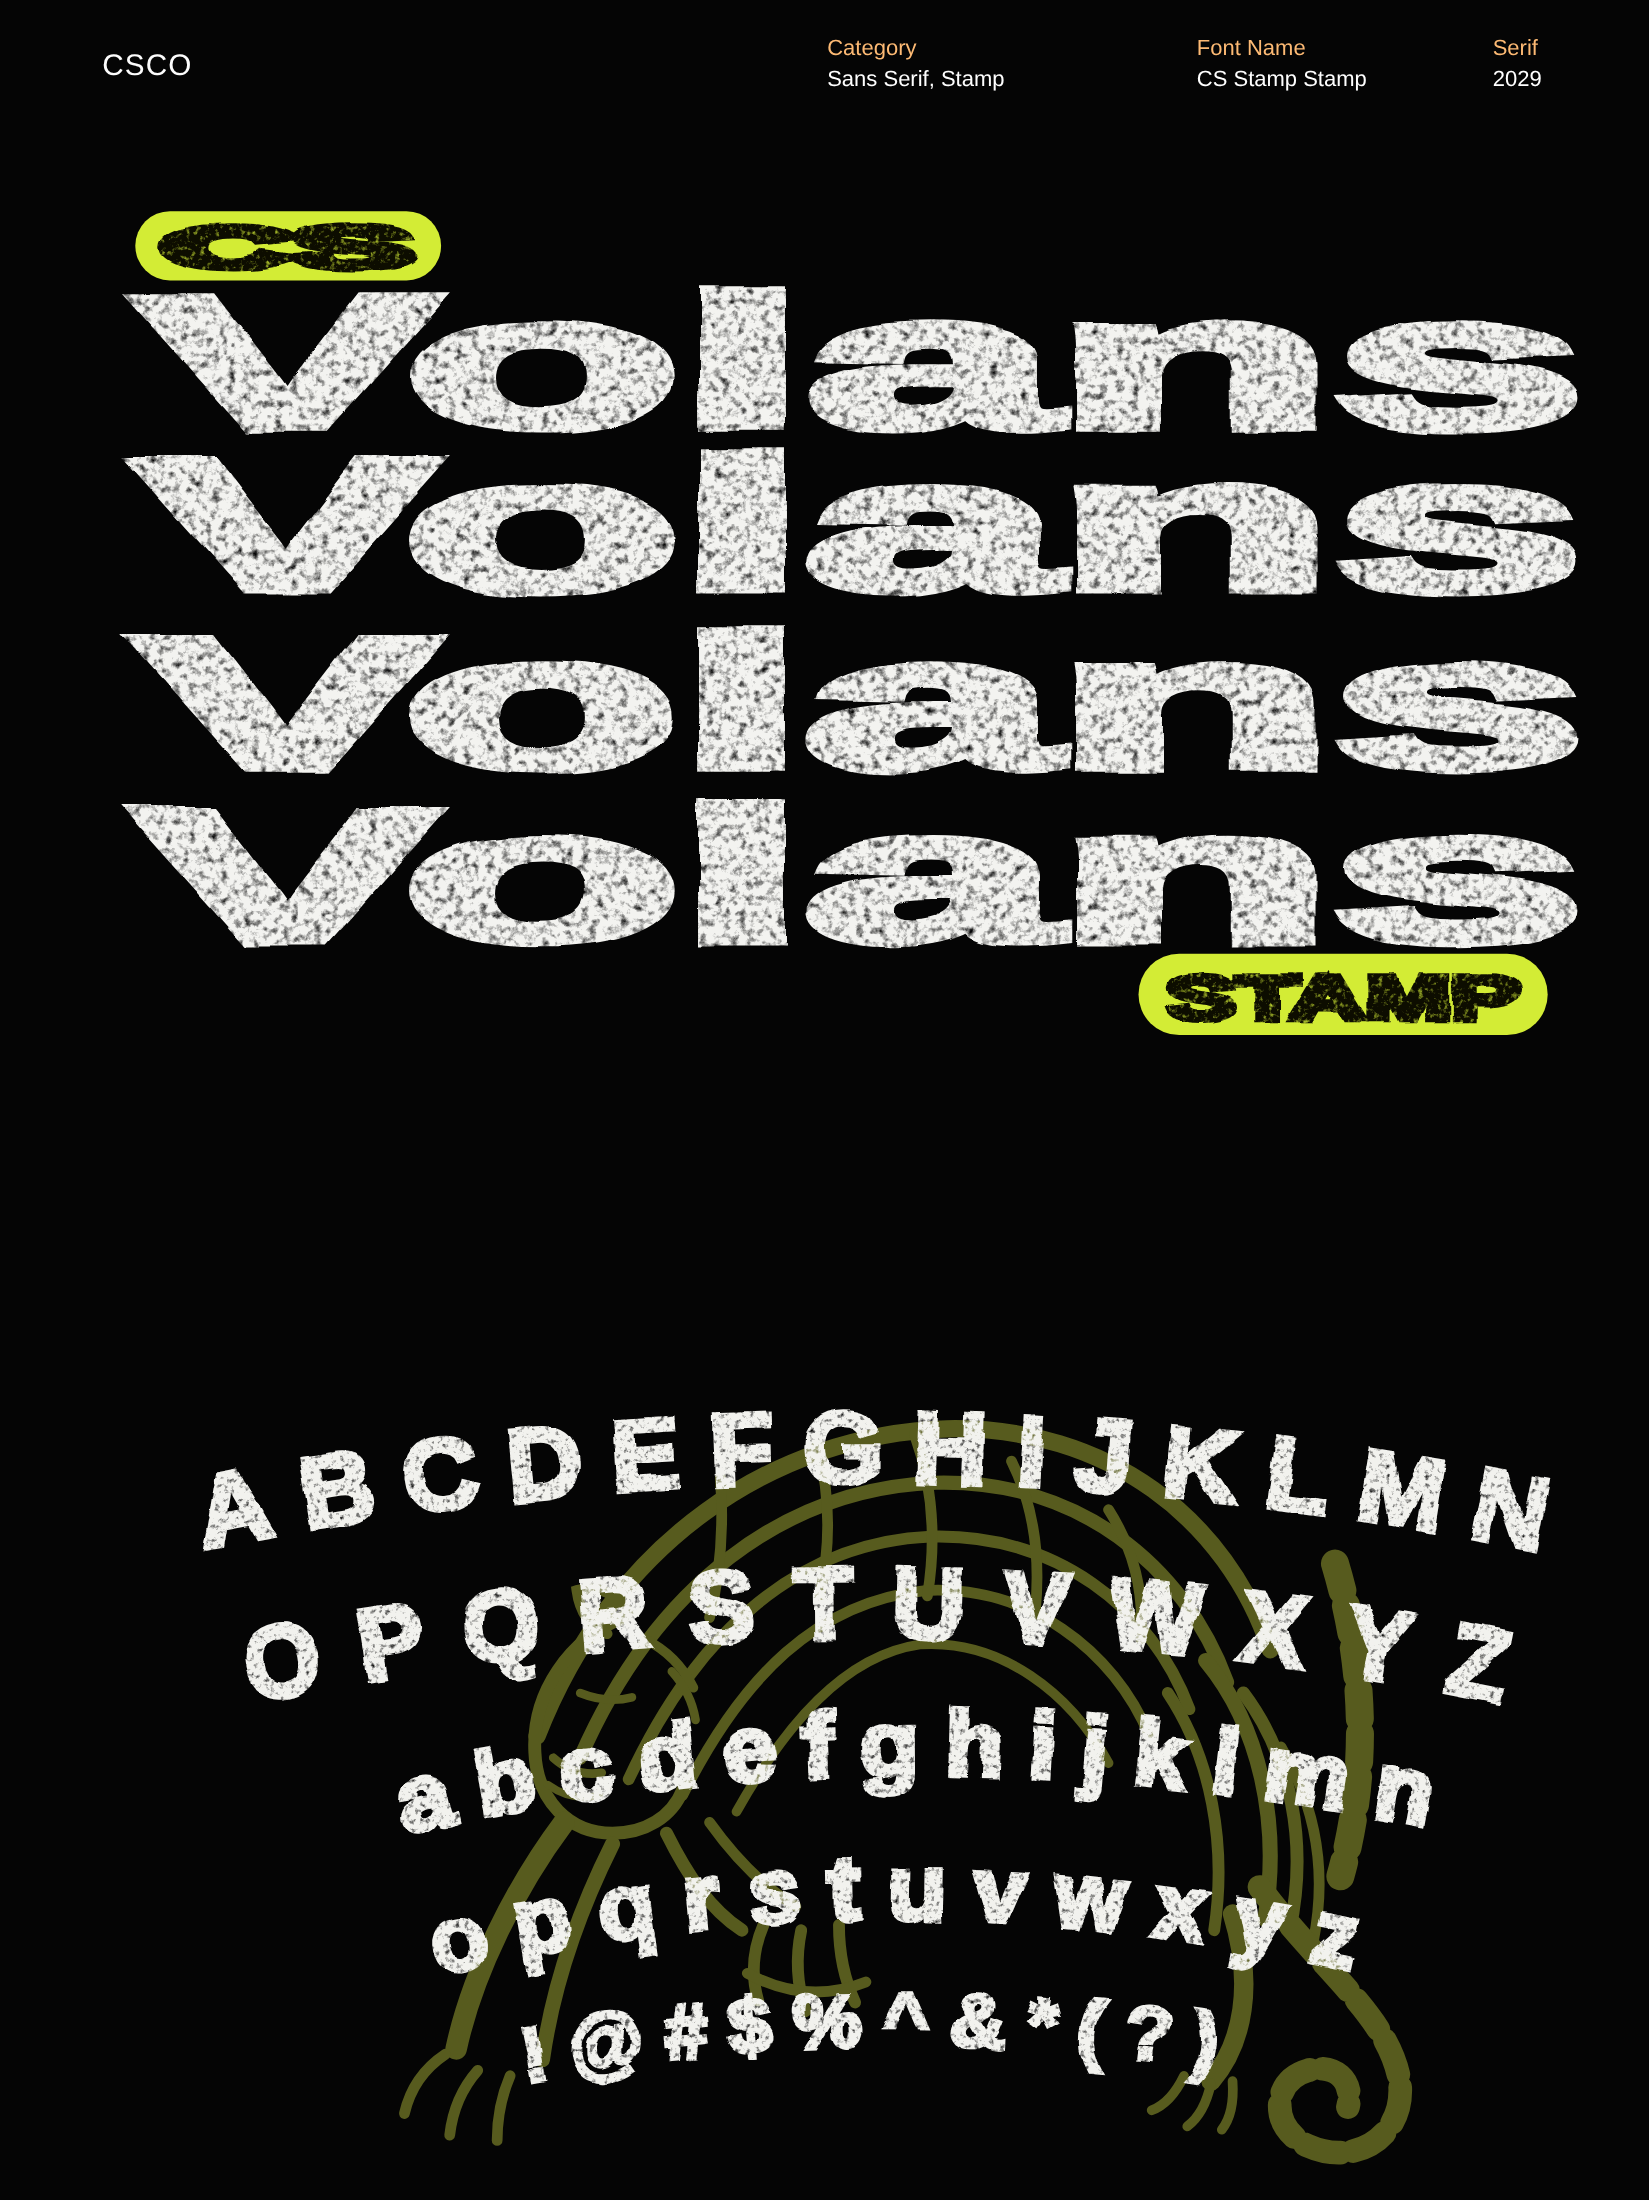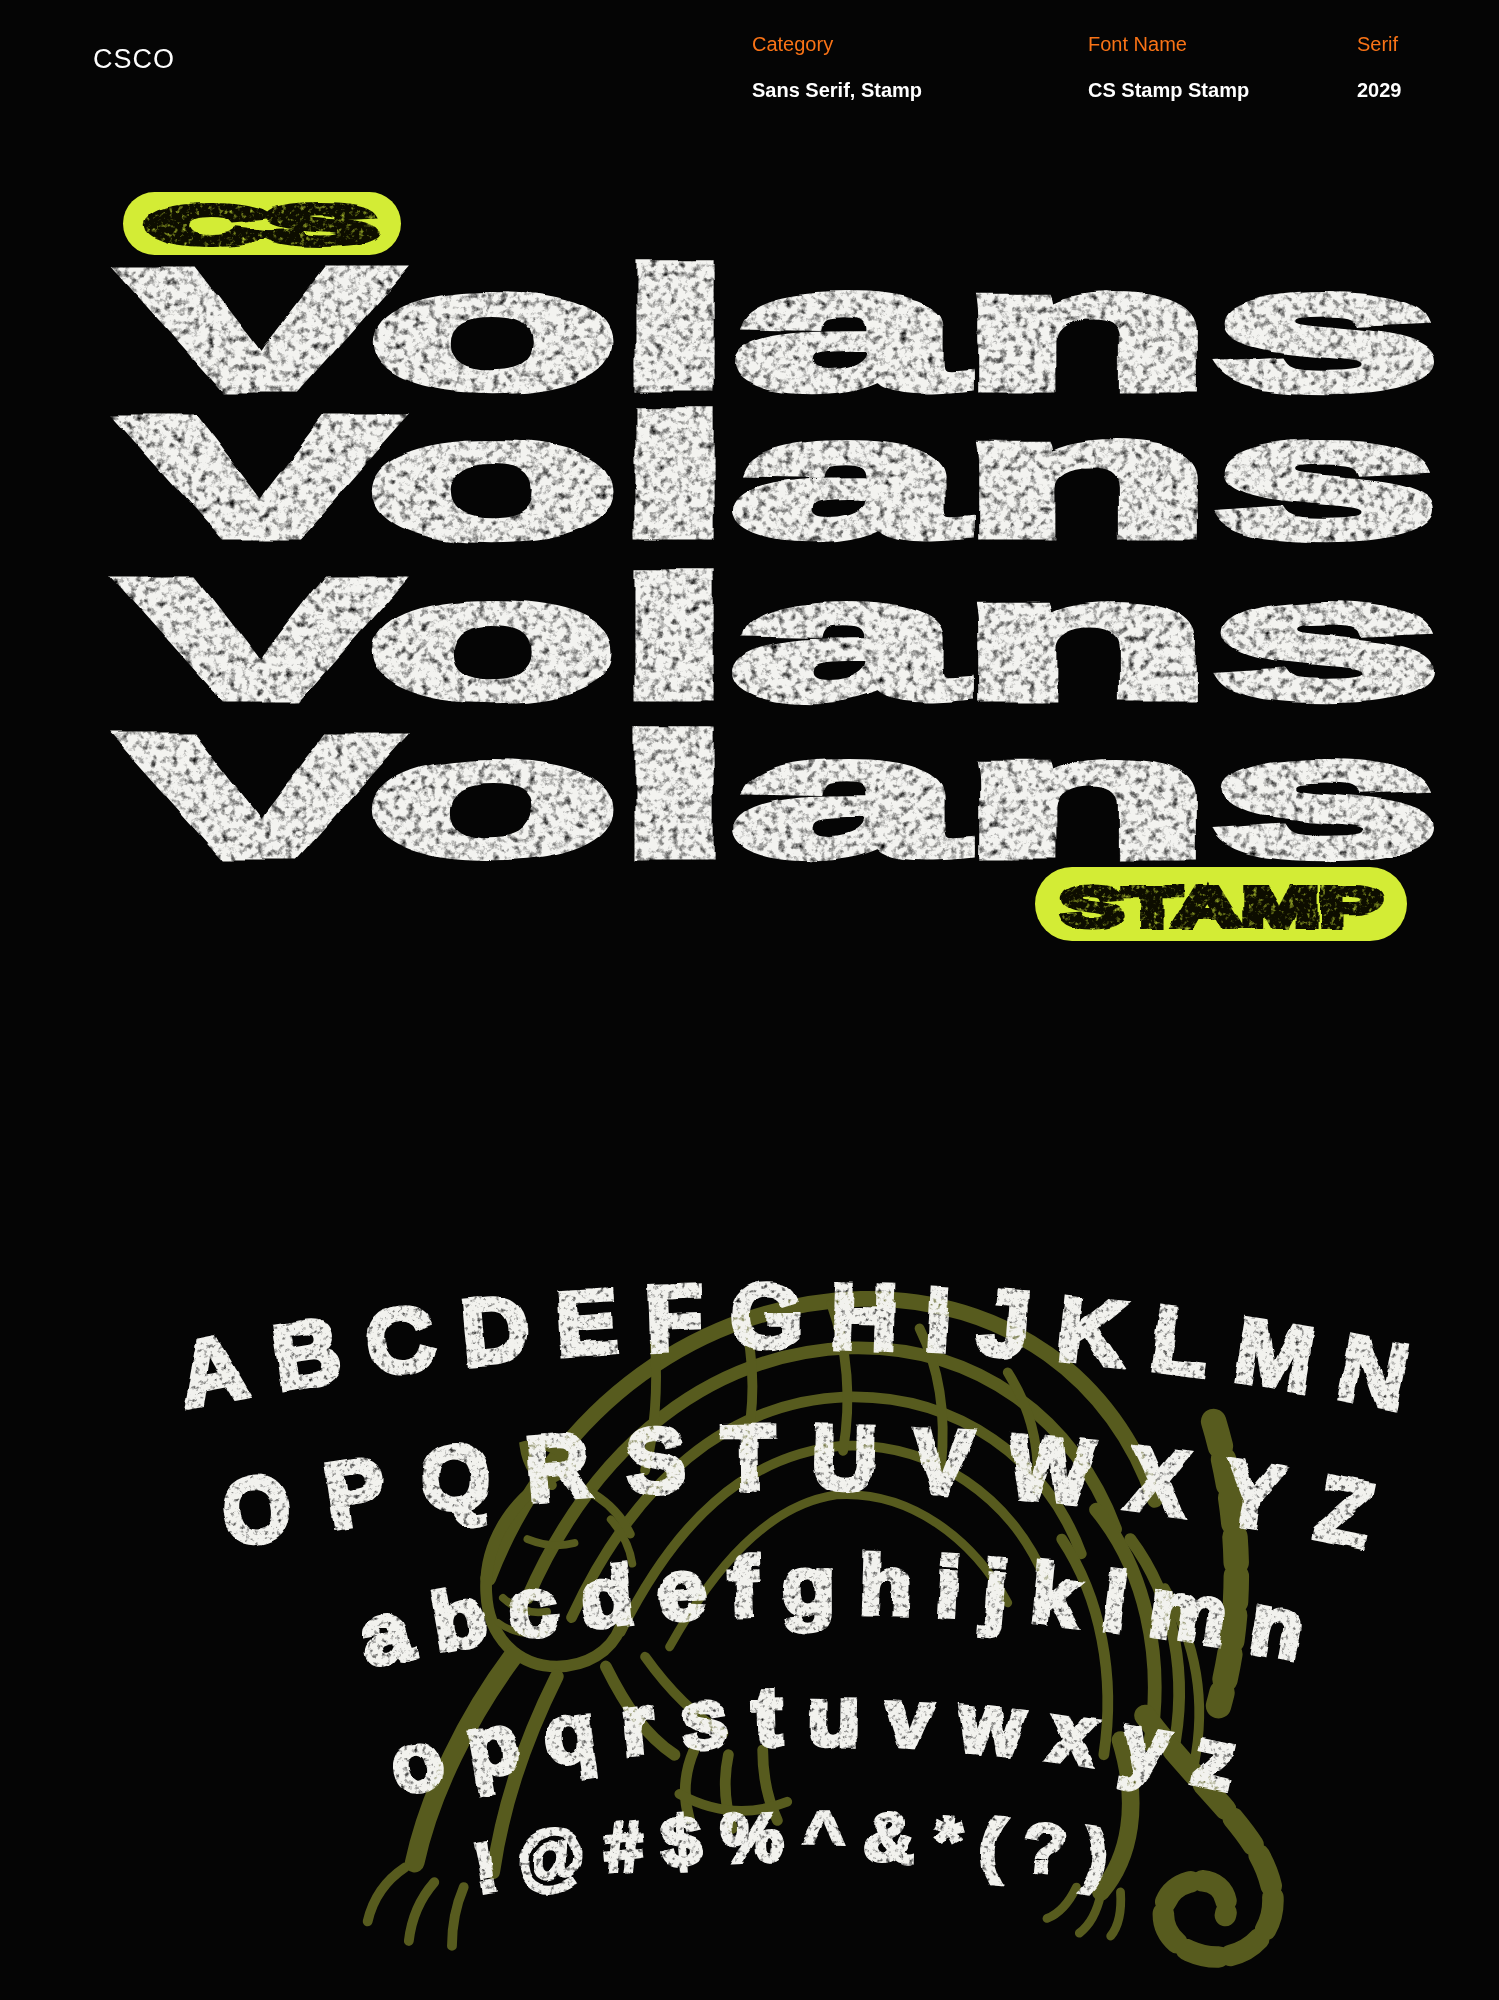--- a/index.html
+++ b/index.html
@@ -5,22 +5,22 @@
   html,body{margin:0;padding:0;background:#050505;}
   body{width:1499px;height:2000px;position:relative;overflow:hidden;
        font-family:"Liberation Sans",sans-serif;color:#fff;}
   .page{position:absolute;left:0;width:1499px;}
 
   
   .header{position:absolute;left:0;right:0;height:70px;}
   .brand{position:absolute;left:93px;top:14px;font-size:27px;font-weight:normal;
          letter-spacing:1px;color:#fdfdfd;}
   .hcol{position:absolute;top:2px;line-height:1.25;}
-  .hcol .lbl{font-size:20px;color:#f97316;font-weight:normal;}
-  .hcol .val{font-size:20px;color:#ffffff;font-weight:bold;margin-top:21px;}
+  .hcol .lbl{font-size:20px;color:#fdba74;font-weight:normal;}
+  .hcol .val{font-size:20px;color:#ffffff;font-weight:normal;margin-top:3px;}
   .col-category{left:752px;}
   .col-fontname{left:1088px;}
   .col-year{left:1357px;}
 
   
   .pill{position:absolute;background:#d3ec35;border-radius:999px;}
   .pill-cs{left:123px;top:192px;width:278px;height:63px;}
   .pill-stamp{left:1035px;top:867px;width:372px;height:74px;}
   .pill svg{display:block;width:100%;height:100%;}
 

